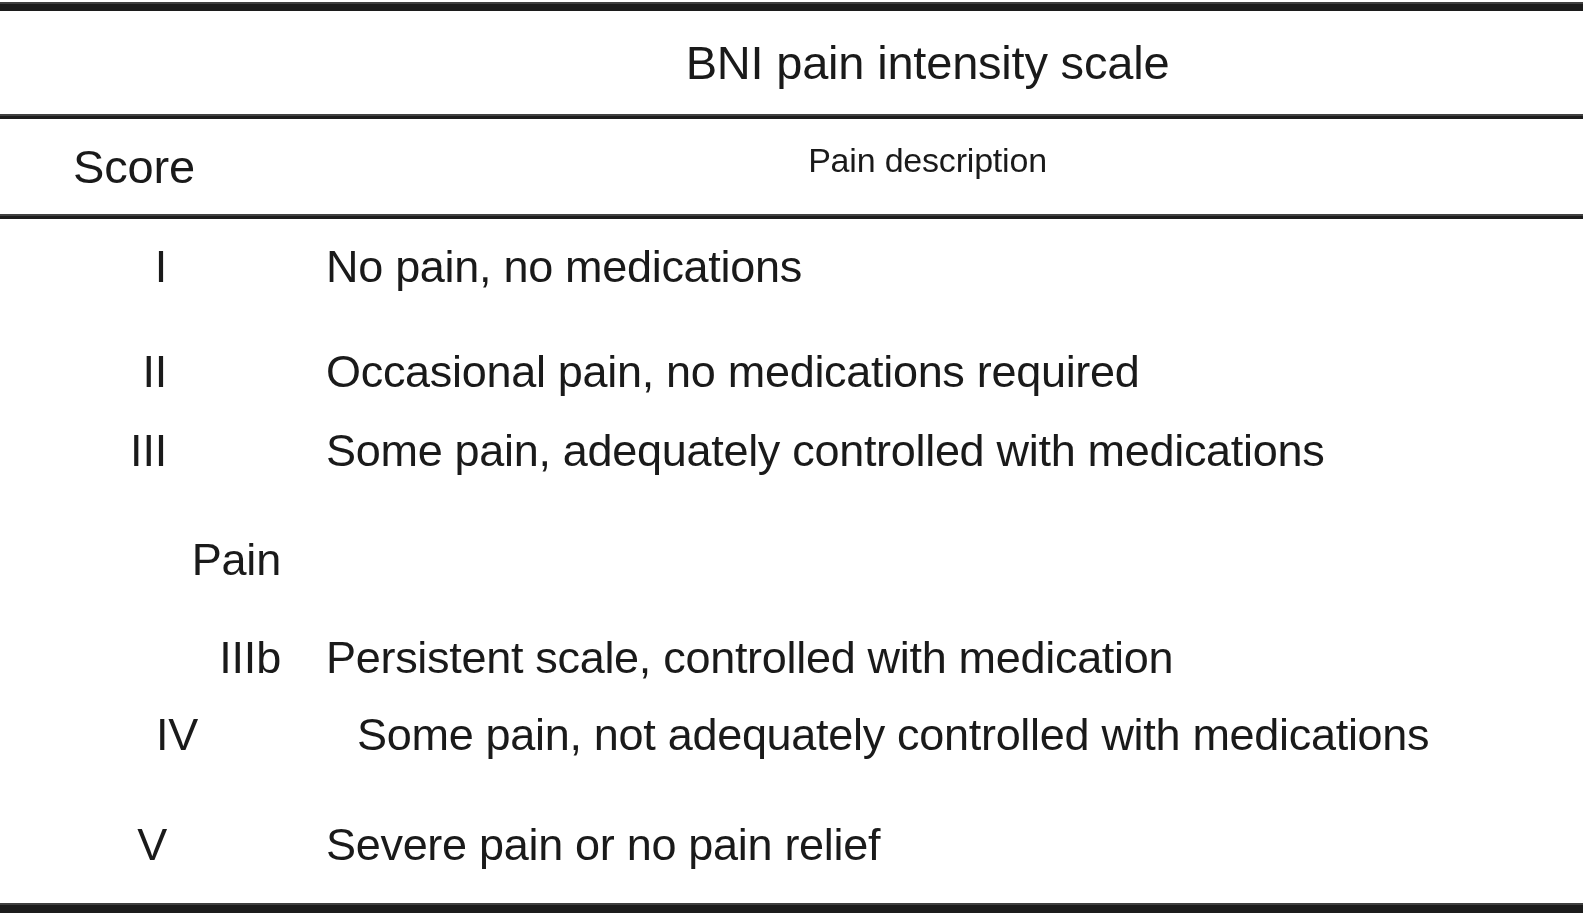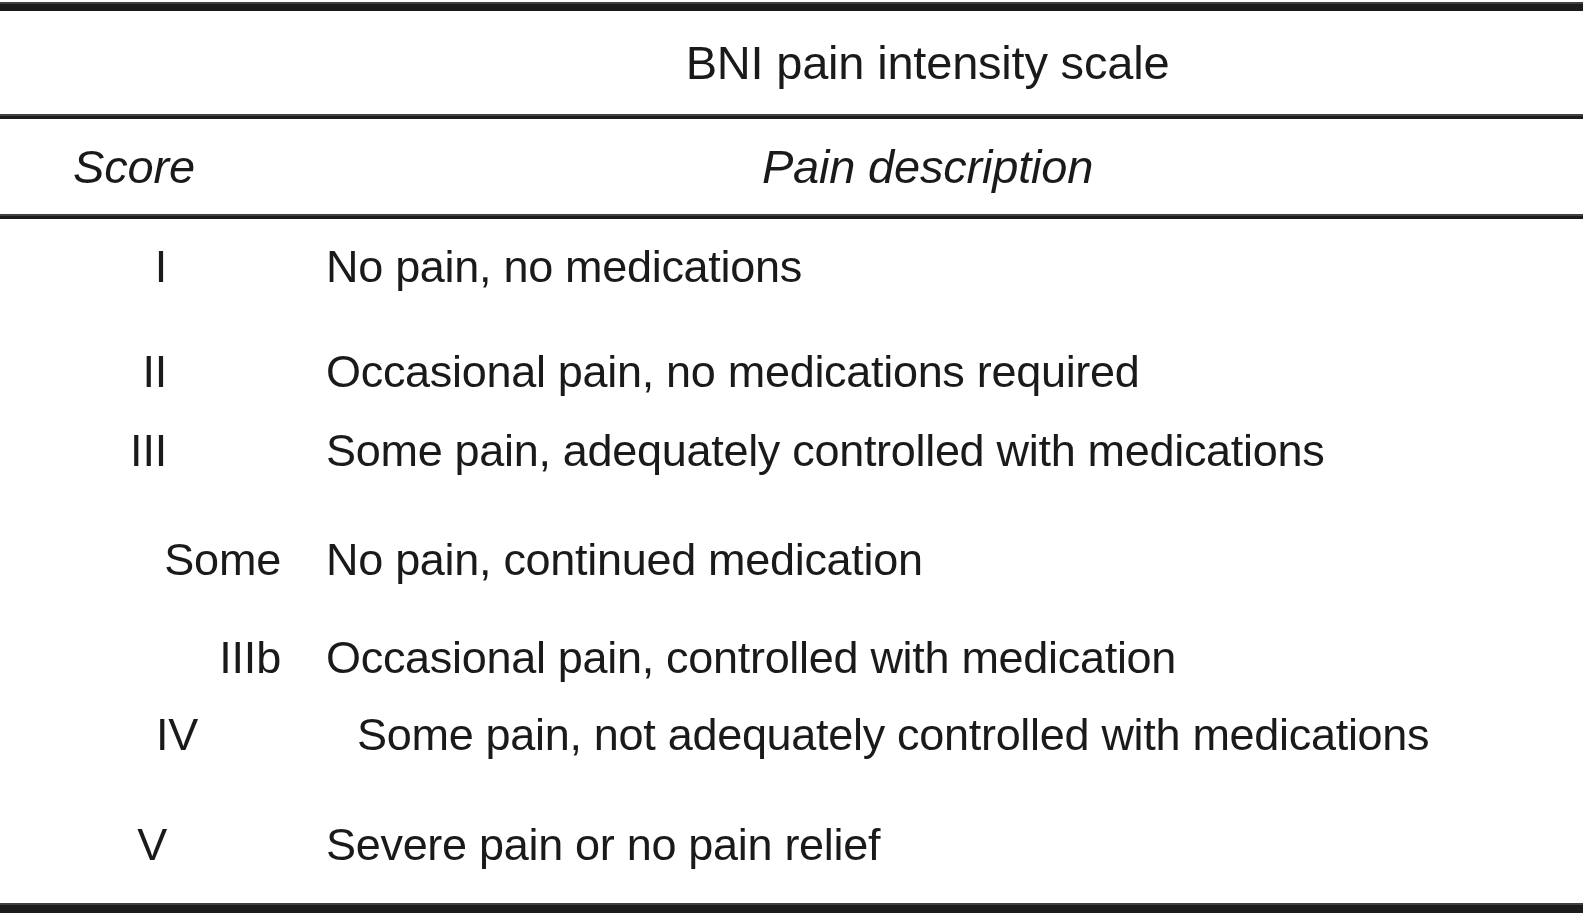--- a/index.html
+++ b/index.html
@@ -65,40 +65,39 @@
     white-space: nowrap;
   }
 
   
   .header-band {
     position: absolute;
     top: 119px;
     left: 0;
     width: 1583px;
     height: 95px;
-    font-style: italic;
   }
   .col-head-score {
     position: absolute;
     left: 0px;
     top: 24px;
     width: 268px;
     text-align: center;
     font-size: 47px;
     line-height: 1;
     letter-spacing: -0.2px;
     white-space: nowrap;
   }
   .col-head-desc {
     position: absolute;
     left: 300px;
     top: 24px;
     width: 1255px;
     text-align: center;
-    font-size: 47px;
+    font-size: 34px;
     line-height: 1;
     letter-spacing: -0.2px;
     white-space: nowrap;
   }
 
   
   .rows {
     position: absolute;
     top: 219px;
     left: 0;
@@ -175,27 +174,26 @@
       <div class="row-score">II</div>
       <div class="row-desc">Occasional pain, no medications required</div>
     </div>
 
     <div class="row row-2">
       <div class="row-score">III</div>
       <div class="row-desc">Some pain, adequately controlled with medications</div>
     </div>
 
     <div class="row row-3 indented">
-      <div class="row-score">Some</div>
-      <div class="row-desc">No pain, continued medication</div>
+      <div class="row-score">Pain</div>
     </div>
 
     <div class="row row-4 indented">
       <div class="row-score">IIIb</div>
-      <div class="row-desc">Occasional pain, controlled with medication</div>
+      <div class="row-desc">Persistent scale, controlled with medication</div>
     </div>
 
     <div class="row row-5">
       <div class="row-score">IV</div>
       <div class="row-desc">Some pain, not adequately controlled with medications</div>
     </div>
 
     <div class="row row-6">
       <div class="row-score">V</div>
       <div class="row-desc">Severe pain or no pain relief</div>

